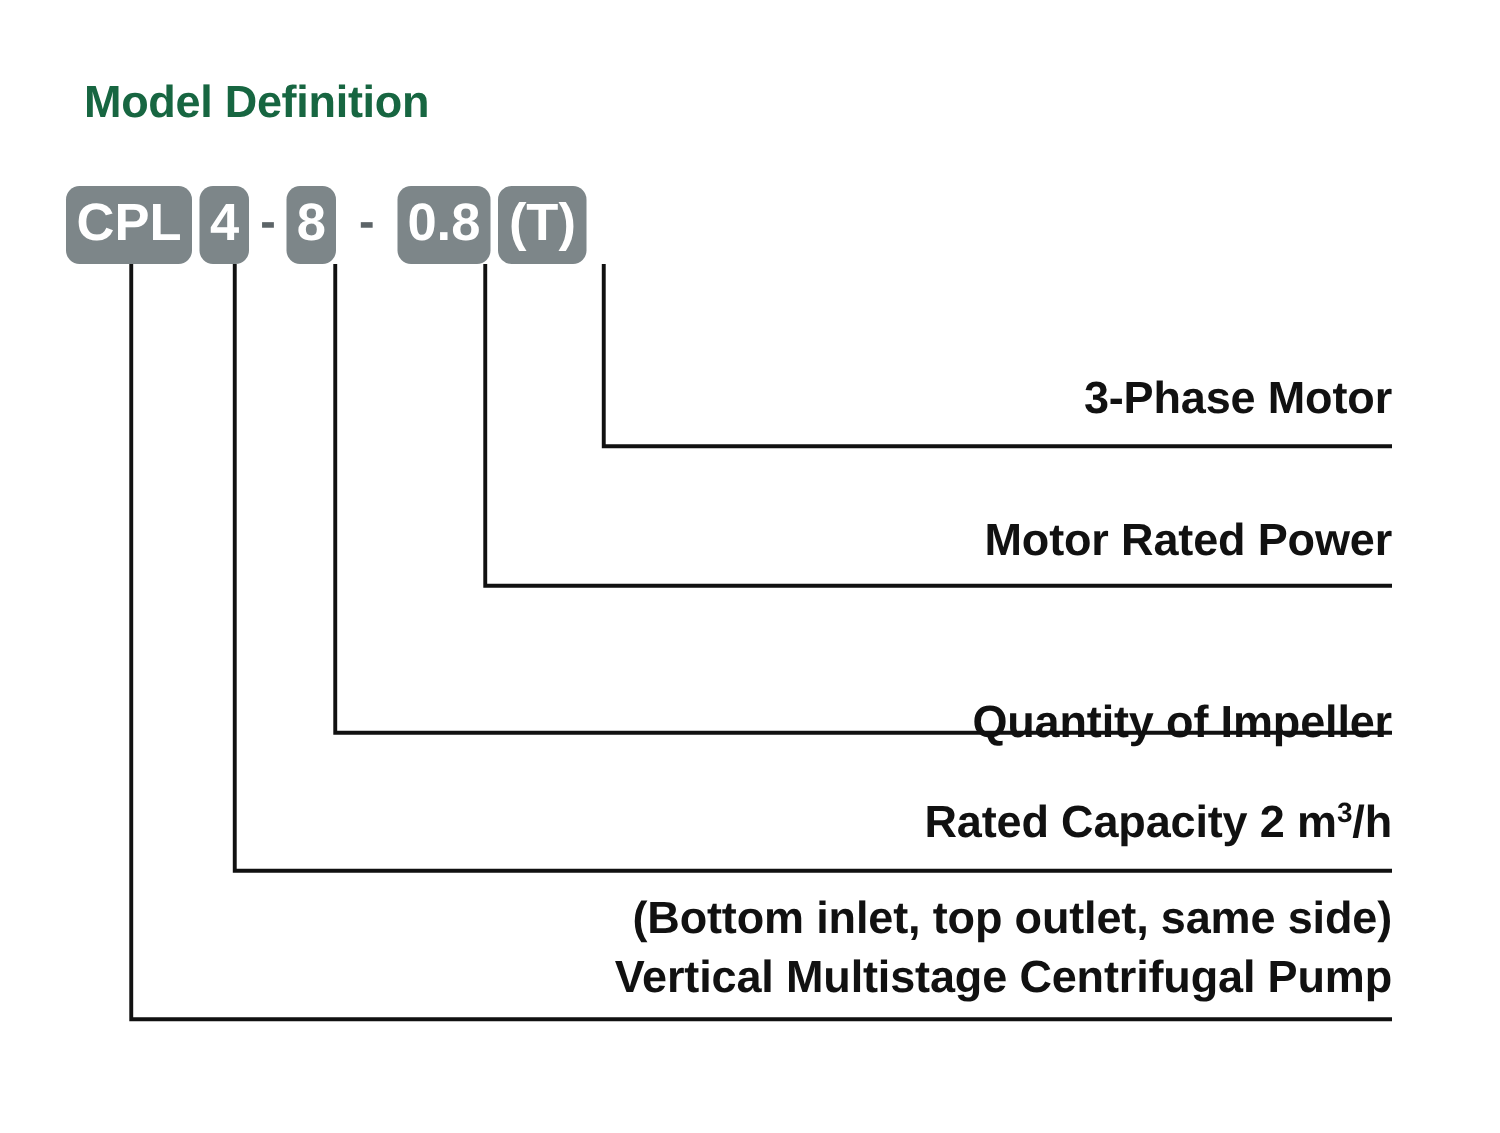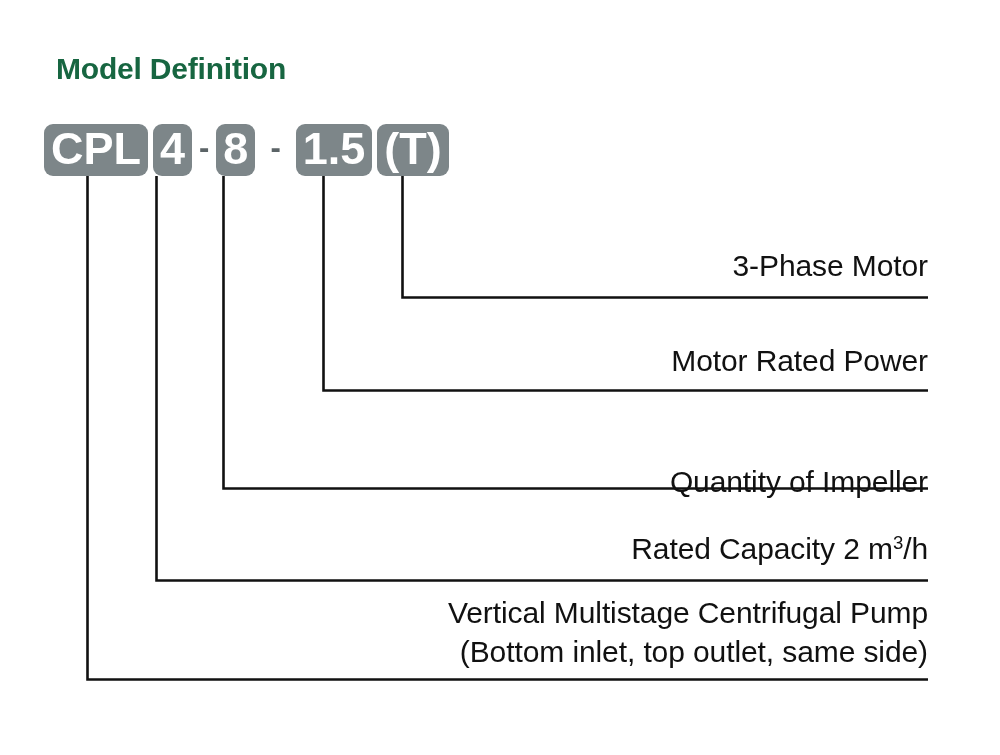--- a/index.html
+++ b/index.html
@@ -44,21 +44,21 @@
   }
   .badge {
     display: flex;
     align-items: center;
     justify-content: center;
     height: 52px;
     box-sizing: border-box;
     background: #7d8689;
     border-radius: 9px;
     color: #ffffff;
-    font-size: 45px;
+    font-size: 35px;
     font-weight: bold;
     letter-spacing: 0px;
     line-height: 1;
     padding: 0 7px;
   }
   .badge-inner { position: relative; top: -2px; }
   .sep {
     color: #5c6467;
     font-size: 31px;
     font-weight: bold;
@@ -80,21 +80,21 @@
     pointer-events: none;
   }
 
   
   .label {
     position: absolute;
     right: 72px;
     text-align: right;
     color: #111111;
     font-size: 30px;
-    font-weight: normal;
+    font-weight: bold;
     line-height: 1.30;
     white-space: nowrap;
     letter-spacing: -0.1px;
   }
   .label sup {
     font-size: 0.62em;
     vertical-align: baseline;
     position: relative;
     top: -0.52em;
   }
@@ -116,21 +116,21 @@
       <span class="badge-inner">4</span>
     </div>
     <span class="sep">-</span>
     <div class="badge">
       <span class="badge-inner">8</span>
     </div>
     <div class="gap-md"></div>
     <span class="sep">-</span>
     <div class="gap-md"></div>
     <div class="badge">
-      <span class="badge-inner">1.5</span>
+      <span class="badge-inner">0.8</span>
     </div>
     <div class="gap-sm"></div>
     <div class="badge">
       <span class="badge-inner">(T)</span>
     </div>
   </div>
 
   <svg id="leaders" viewBox="0 0 1000 755" width="1000" height="755">
     <g stroke="#111111" stroke-width="2.6" fill="none" stroke-linecap="butt">
 
@@ -156,17 +156,17 @@
 
   <div class="label" style="top:437px;margin-top:25px;">
     <span>Quantity of Impeller</span>
   </div>
 
   <div class="label" style="top:529px;">
     <span>Rated Capacity  2 m</span><sup>3</sup><span>/h</span>
   </div>
 
   <div class="label" style="top:593px;">
+    <span class="l2">(Bottom inlet, top outlet, same side)</span>
     <span class="l2">Vertical Multistage Centrifugal Pump</span>
-    <span class="l2">(Bottom inlet, top outlet, same side)</span>
   </div>
 
 </div>
 
 </body></html>

